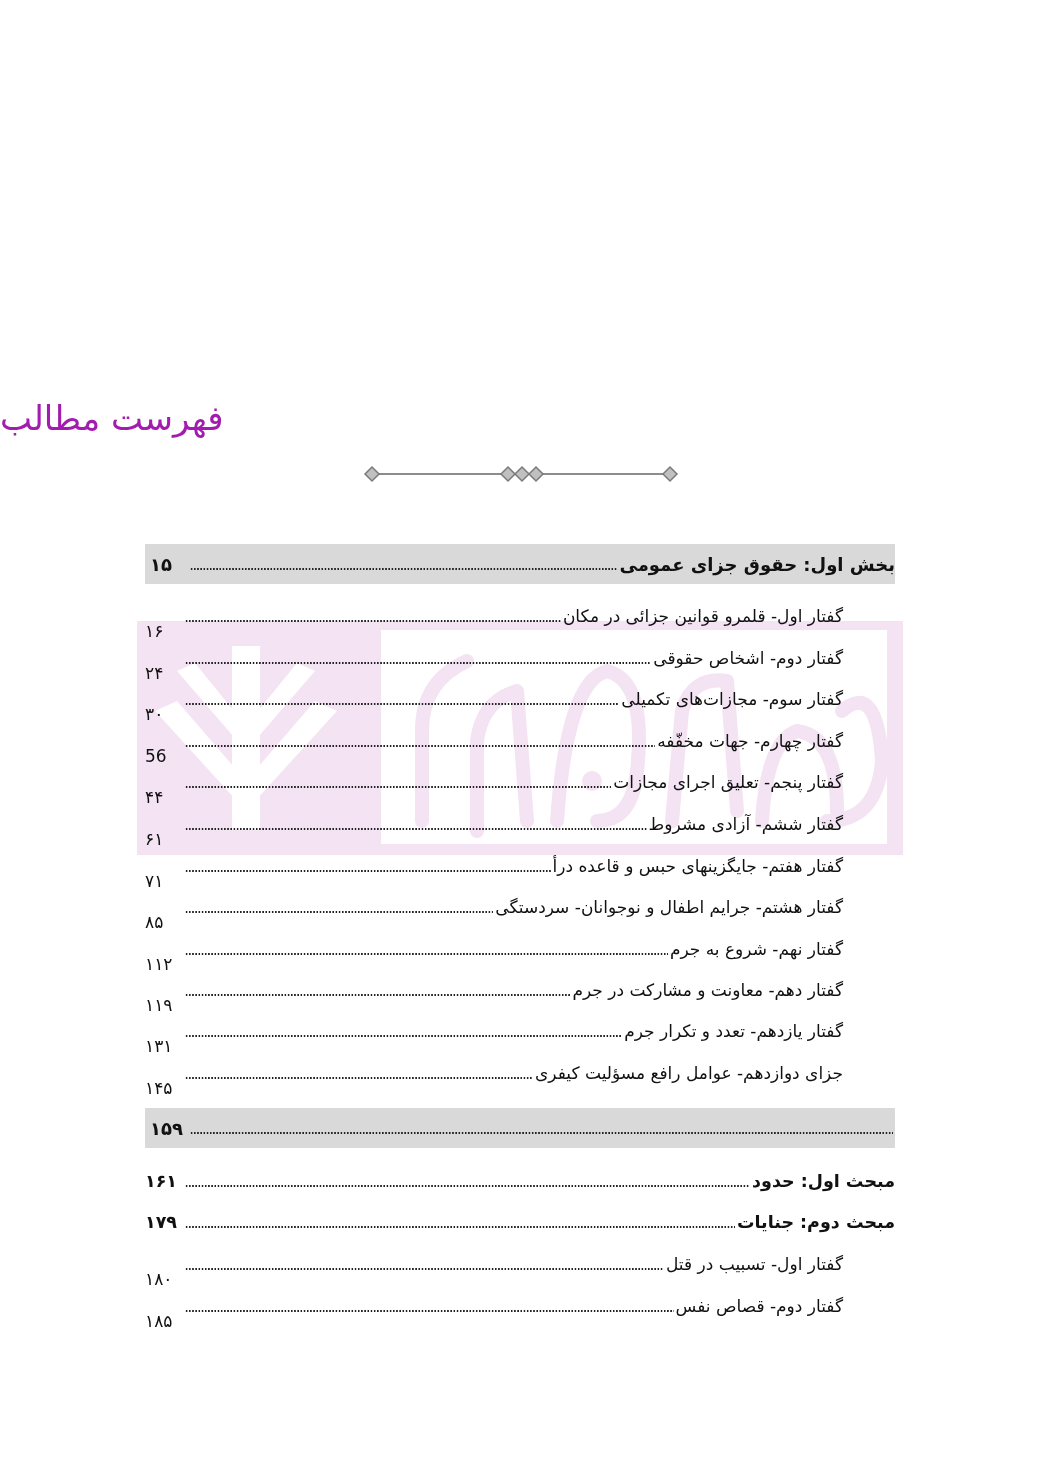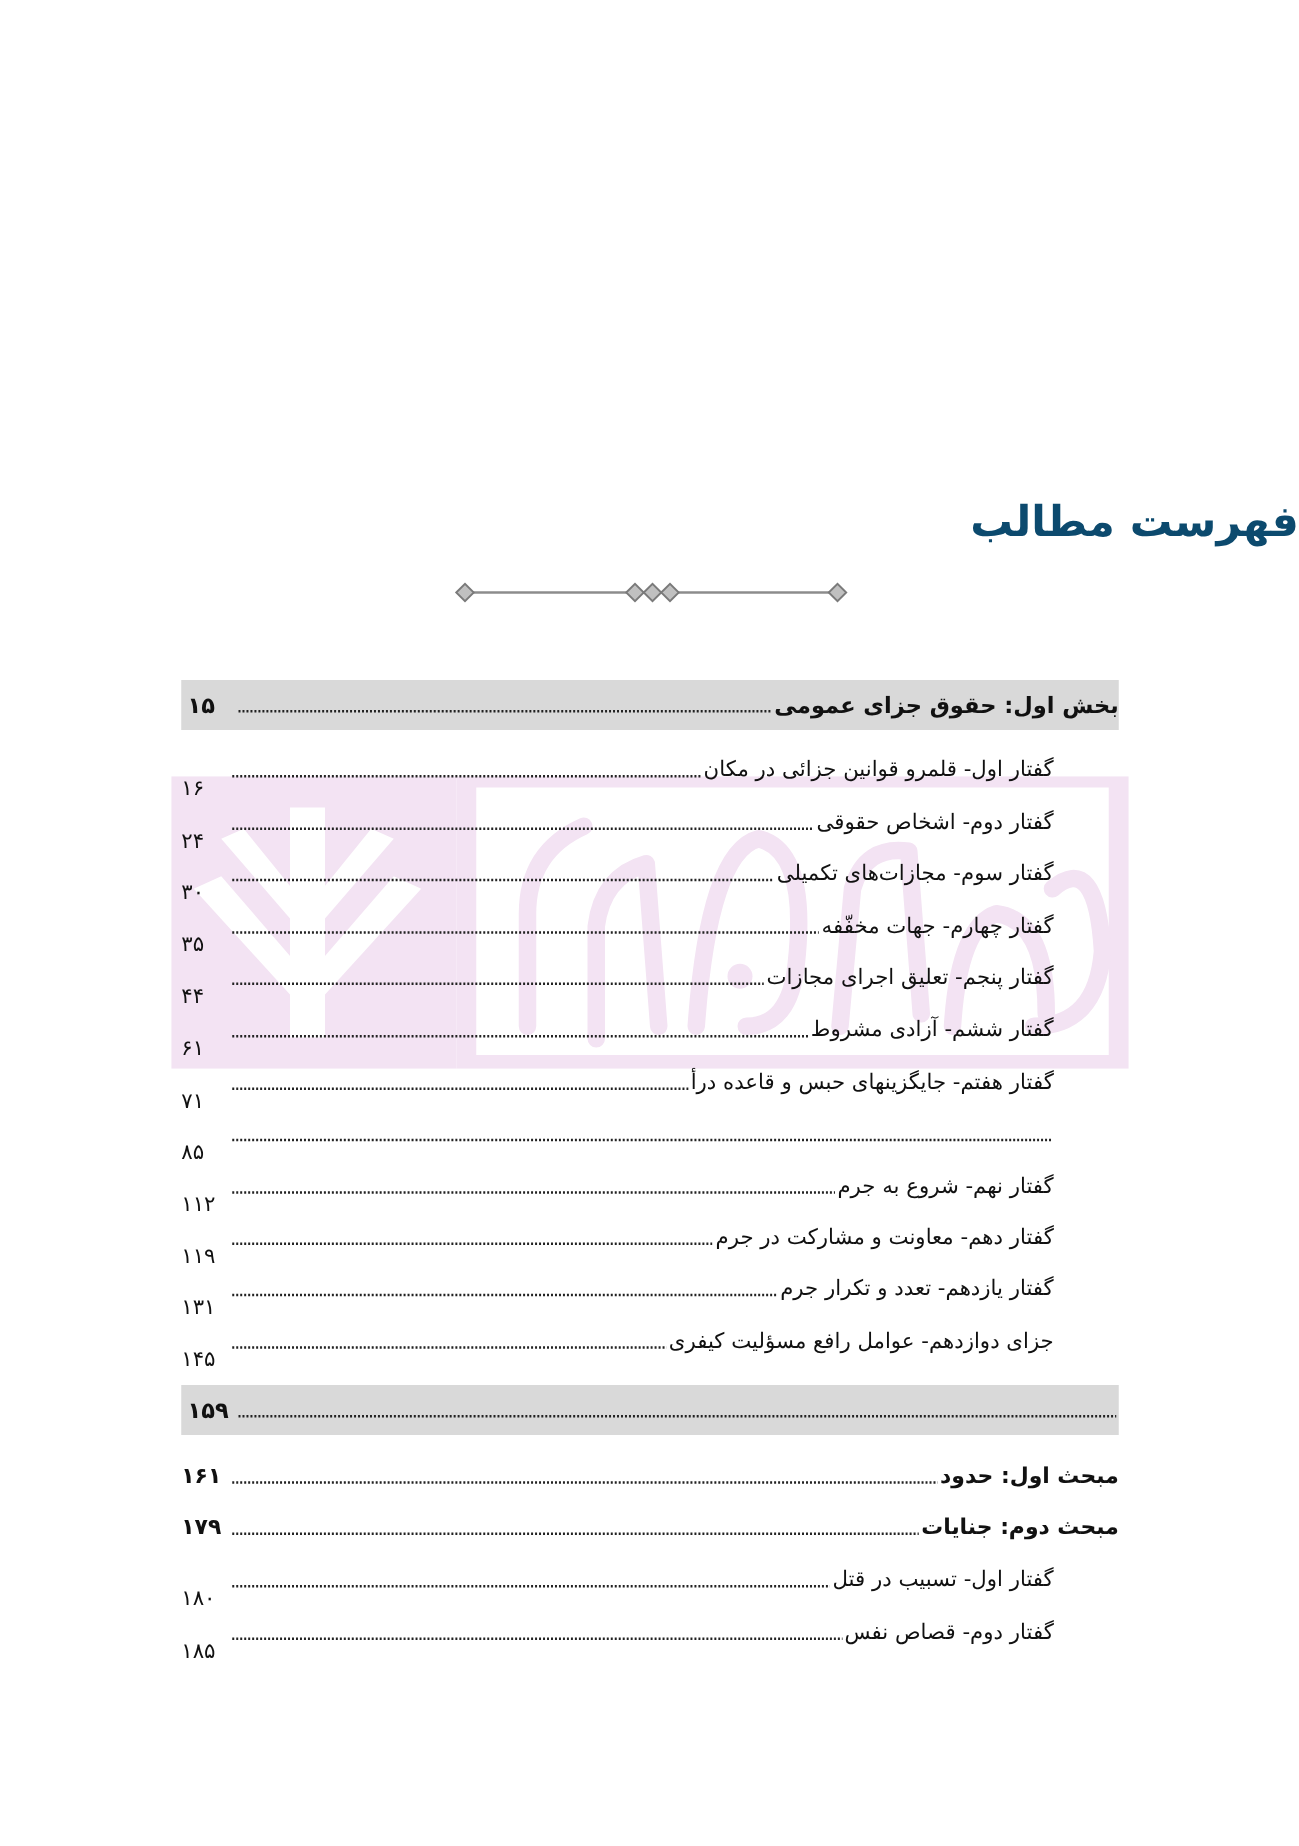--- a/index.html
+++ b/index.html
@@ -1,20 +1,20 @@
 <!DOCTYPE html>
 <html><head>
   <meta charset="utf-8">
   <style>
     html, body { margin: 0; padding: 0; background: #ffffff; }
     body { width: 1039px; height: 1477px; position: relative; overflow: hidden;
            font-family: "DejaVu Sans", sans-serif; color: #111; }
-    .page-title { position: absolute; left: 0; width: 1039px; top: 398px; text-align: right;
-                  font-family: "DejaVu Sans", sans-serif; font-weight: 700; font-size: 34px;
-                  letter-spacing: 1px; color: #0c4a6e; direction: rtl; }
+    .page-title { position: absolute; left: 0; width: 1039px; top: 398px; text-align: left;
+                  font-family: "DejaVu Sans", sans-serif; font-weight: 400; font-size: 34px;
+                  letter-spacing: 1px; color: #a21caf; direction: rtl; }
     .ornament { position: absolute; left: 363px; top: 464px; width: 316px; height: 20px; }
     .watermark { position: absolute; left: 137px; top: 621px; width: 766px; height: 234px; z-index: 0; }
     .toc { position: absolute; left: 145px; width: 750px; direction: rtl; z-index: 1; }
     .row { position: absolute; left: 0; right: 0; height: 30px; display: flex; align-items: center;
            flex-direction: row; direction: rtl; }
     .row .title { white-space: nowrap; font-size: 17px; padding-right: 0; }
     .row .leader { flex: 1; height: 2px; margin: 0 2px; align-self: center; margin-top: 10px;
                    background-image: radial-gradient(circle, #222 0.9px, transparent 1.1px);
                    background-size: 3.2px 2px; background-repeat: repeat-x; }
     .row .page { white-space: nowrap; font-size: 17px; min-width: 38px; text-align: left; direction: ltr; }
@@ -84,38 +84,39 @@
     <span class="page">۲۴</span>
   </div>
   <div class="row sub" style="top:684px;">
     <span class="title">گفتار سوم- مجازات‌های تکمیلی</span>
     <span class="leader"></span>
     <span class="page">۳۰</span>
   </div>
   <div class="row sub" style="top:726px;">
     <span class="title">گفتار چهارم- جهات مخفّفه</span>
     <span class="leader"></span>
-    <span class="page">۳۵</span>
+    <span class="page">56</span>
   </div>
   <div class="row sub" style="top:767px;">
     <span class="title">گفتار پنجم- تعلیق اجرای مجازات</span>
     <span class="leader"></span>
     <span class="page">۴۴</span>
   </div>
   <div class="row sub" style="top:809px;">
     <span class="title">گفتار ششم- آزادی مشروط</span>
     <span class="leader"></span>
     <span class="page">۶۱</span>
   </div>
   <div class="row sub" style="top:851px;">
     <span class="title">گفتار هفتم- جایگزینهای حبس و قاعده درأ</span>
     <span class="leader"></span>
     <span class="page">۷۱</span>
   </div>
   <div class="row sub" style="top:892px;">
+    <span class="title">گفتار هشتم- جرایم اطفال و نوجوانان- سردستگی</span>
     <span class="leader"></span>
     <span class="page">۸۵</span>
   </div>
   <div class="row sub" style="top:934px;">
     <span class="title">گفتار نهم- شروع به جرم</span>
     <span class="leader"></span>
     <span class="page">۱۱۲</span>
   </div>
   <div class="row sub" style="top:975px;">
     <span class="title">گفتار دهم- معاونت و مشارکت در جرم</span>

